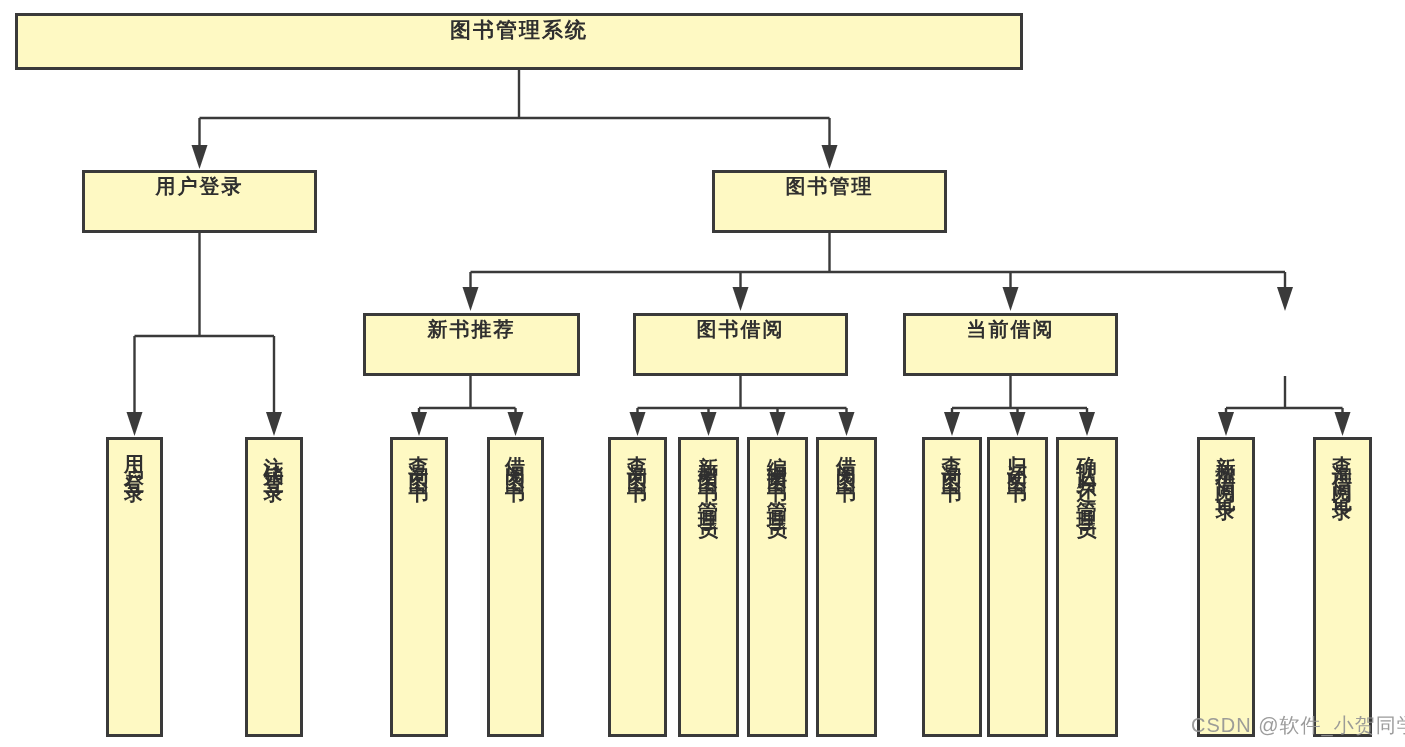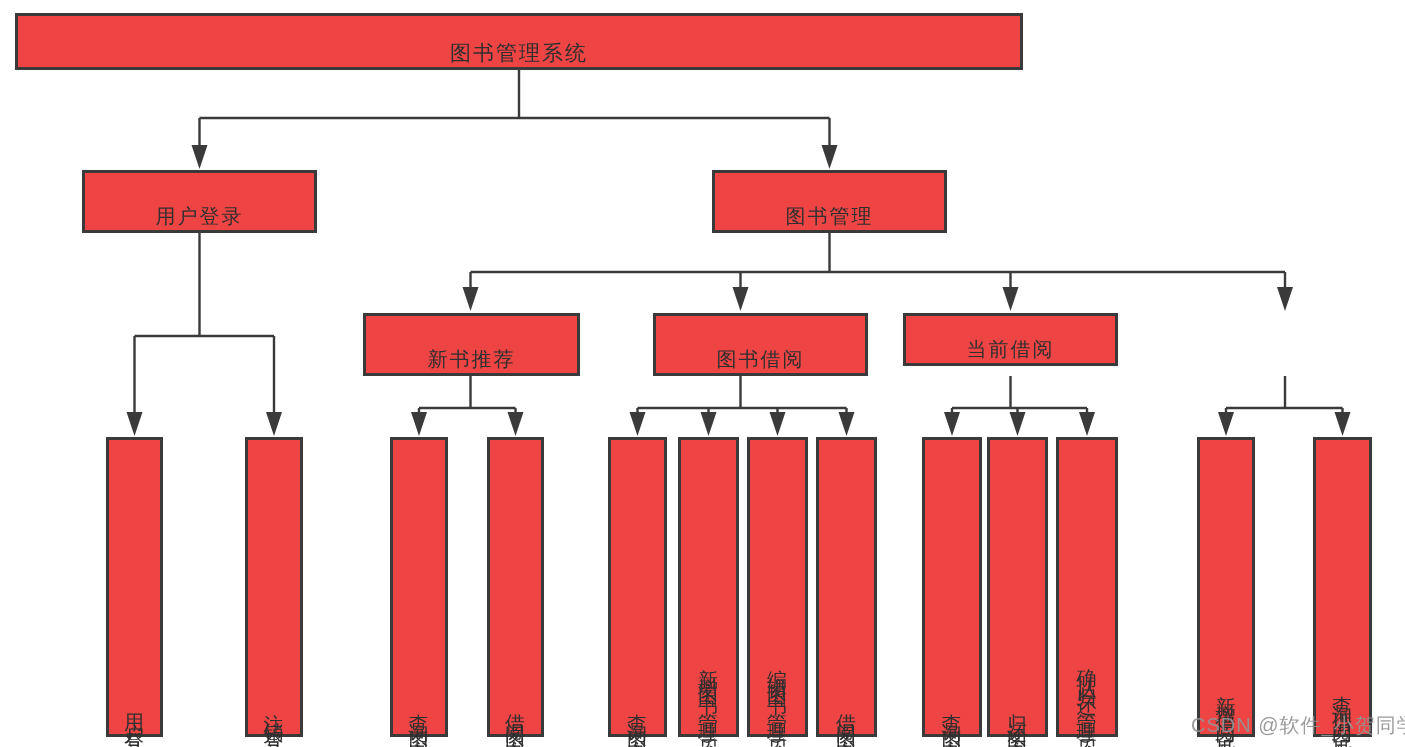--- a/index.html
+++ b/index.html
@@ -14,26 +14,27 @@
   .connectors {
     position: absolute;
     left: 0; top: 0;
     width: 1405px; height: 747px;
     z-index: 1;
   }
   .node {
     position: absolute;
     box-sizing: border-box;
     border: 3px solid #3a3a3a;
-    background: #ef4444;
+    background: #fef9c3;
     display: flex;
-    align-items: flex-end;
+    align-items: flex-start;
     justify-content: center;
     color: #2f2f2f;
     z-index: 2;
+    font-weight: bold;
   }
   .node.h .lbl {
     font-size: 20px;
     letter-spacing: 2px;
     white-space: nowrap;
   }
   .node.title .lbl { font-size: 21px; }
   .node.v .lbl {
     writing-mode: vertical-rl;
     text-orientation: mixed;
@@ -110,24 +111,24 @@
   <div class="node h" style="left:82px; top:170px; width:235px; height:63px;">
     <span class="lbl">用户登录</span>
   </div>
   <div class="node h" style="left:712px; top:170px; width:235px; height:63px;">
     <span class="lbl">图书管理</span>
   </div>
 
   <div class="node h" style="left:363px; top:313px; width:217px; height:63px;">
     <span class="lbl">新书推荐</span>
   </div>
-  <div class="node h" style="left:633px; top:313px; width:215px; height:63px;margin-left:20px;">
+  <div class="node h" style="left:633px; top:313px; width:215px; height:63px;">
     <span class="lbl">图书借阅</span>
   </div>
-  <div class="node h" style="left:903px; top:313px; width:215px; height:53px;">
+  <div class="node h" style="left:903px; top:313px; width:215px; height:63px;">
     <span class="lbl">当前借阅</span>
   </div>
 
   <div class="node v" style="left:106px; top:437px; width:57px; height:300px;">
     <span class="lbl">用户登录</span>
   </div>
   <div class="node v" style="left:245px; top:437px; width:58px; height:300px;">
     <span class="lbl">注销登录</span>
   </div>
 

